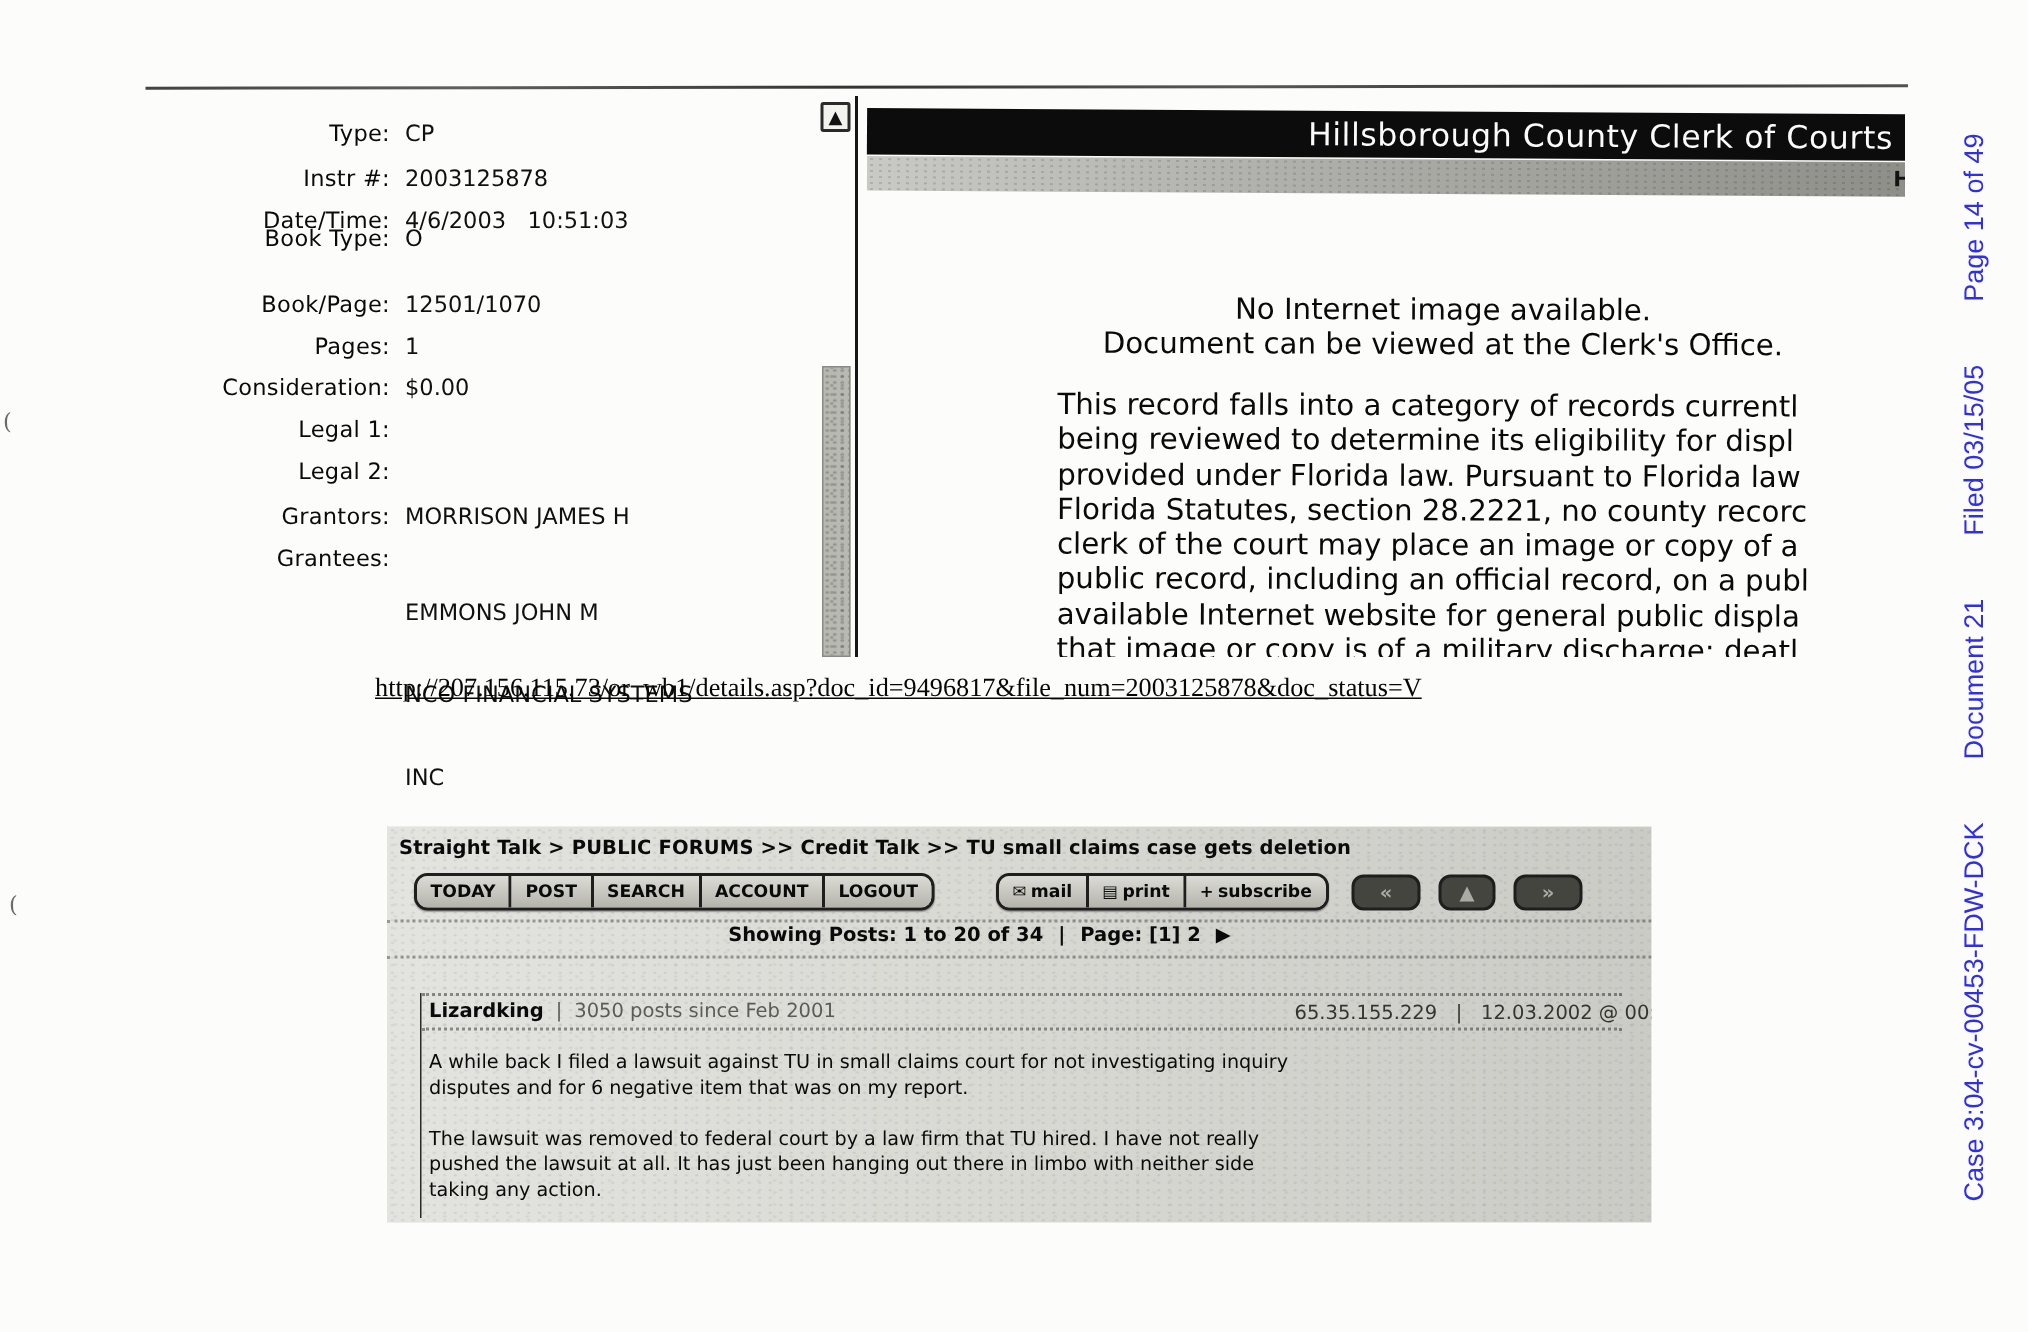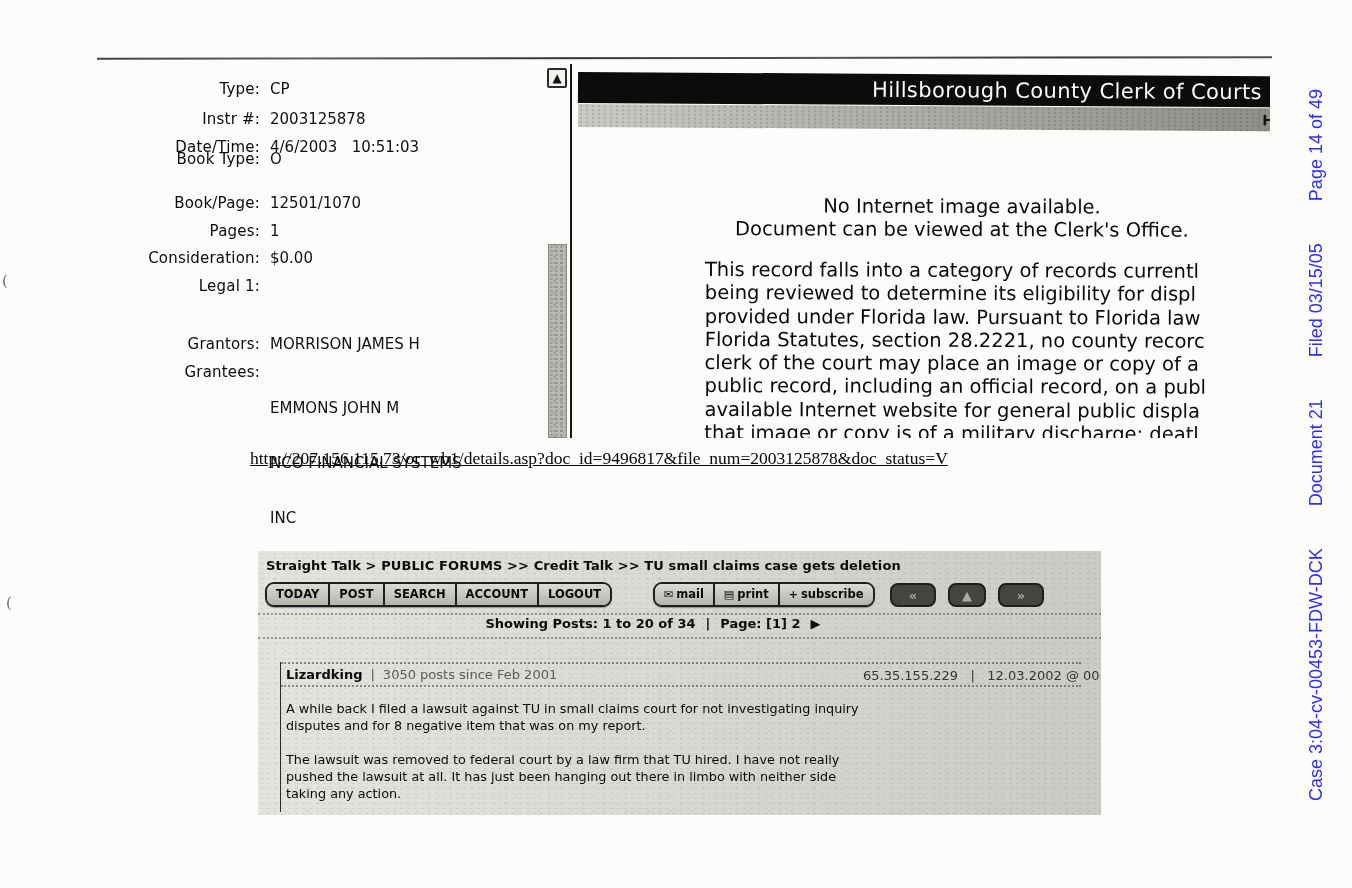--- a/index.html
+++ b/index.html
@@ -48,21 +48,21 @@
   .url-line{position:absolute;left:250px;top:448px;font-family:"Liberation Serif",serif;
     font-size:17.5px;color:#060606;text-decoration:underline;white-space:nowrap;}
   
   .forum{position:absolute;left:258px;top:551px;width:843px;height:264px;background:#dadad5;
     overflow:hidden;font-size:13px;}
   .forum::before{content:"";position:absolute;inset:0;pointer-events:none;
     background-image:radial-gradient(#00000012 1px,transparent 1.4px),radial-gradient(#0000000d 1px,transparent 1.6px),
       linear-gradient(90deg,rgba(255,255,255,.25) 0%,rgba(0,0,0,0) 45%,rgba(0,0,0,.07) 100%);
     background-size:7px 5px,11px 8px,100% 100%;}
   .forum-breadcrumb{position:absolute;left:8px;top:7px;font-weight:bold;letter-spacing:.1px;}
-  .btn-row{position:absolute;left:0;top:31px;width:100%;height:28px;}
+  .btn-row{position:absolute;left:11px;top:31px;width:100%;height:28px;}
   .btn-group{position:absolute;display:inline-flex;border:2px solid #1e1e1e;border-radius:9px;
     background:#c6c6bf;overflow:hidden;box-shadow:0 1px 1px #00000055;}
   .f-btn{padding:3px 9px 4px;font-weight:bold;font-size:11.5px;border-right:2px solid #1e1e1e;
     background:linear-gradient(#dcdcd6,#b4b4ac);white-space:nowrap;display:flex;align-items:center;gap:3px;}
   .f-btn:last-child{border-right:none;}
   .f-btn .glyph{font-size:11px;}
   .pager-btn{position:absolute;top:1px;height:24px;background:#3a3a35;border:2px solid #101010;
     border-radius:8px;color:#a9a9a0;display:flex;align-items:center;justify-content:center;
     font-weight:bold;font-size:13px;box-sizing:border-box;opacity:.92;}
   .dotted-sep{position:absolute;left:0;width:100%;border-top:2px dotted #00000055;}
@@ -114,20 +114,24 @@
       <span class="rp-value">1</span>
     </div>
   <div class="rp-row" style="top:185px">
       <span class="rp-label">Consideration:</span>
       <span class="rp-value">$0.00</span>
     </div>
   <div class="rp-row" style="top:213px">
       <span class="rp-label">Legal 1:</span>
       <span class="rp-value"></span>
     </div>
+  <div class="rp-row" style="top:241px">
+      <span class="rp-label">Legal 2:</span>
+      <span class="rp-value"></span>
+    </div>
   <div class="rp-row" style="top:271px">
       <span class="rp-label">Grantors:</span>
       <span class="rp-value">MORRISON JAMES H</span>
     </div>
   <div class="rp-row" style="top:299px">
     <span class="rp-label">Grantees:</span>
     <span class="rp-value rp-lines">
       <div>EMMONS JOHN M</div>
       <div>NCO FINANCIAL SYSTEMS</div>
       <div>INC</div>
@@ -213,21 +217,21 @@
 
   <div class="post-block">
     <div class="post-header">
       <span class="post-user">Lizardking</span>
       <span class="post-dim">|</span>
       <span class="post-dim">3050 posts since Feb 2001</span>
       <span class="post-right"><span>65.35.155.229</span>   <span>|</span>   <span>12.03.2002 @ 00:50</span></span>
     </div>
     <div class="post-body">
       <div class="post-line">A while back I filed a lawsuit against TU in small claims court for not investigating inquiry</div>
-      <div class="post-line">disputes and for 8 negative item that was on my report.</div>
+      <div class="post-line">disputes and for 6 negative item that was on my report.</div>
       <div class="post-line"></div>
       <div class="post-line">The lawsuit was removed to federal court by a law firm that TU hired. I have not really</div>
       <div class="post-line">pushed the lawsuit at all. It has just been hanging out there in limbo with neither side</div>
       <div class="post-line">taking any action.</div>
     </div>
   </div>
 </div>
 
 <div class="case-stamp">
   <span>Case 3:04-cv-00453-FDW-DCK</span>

